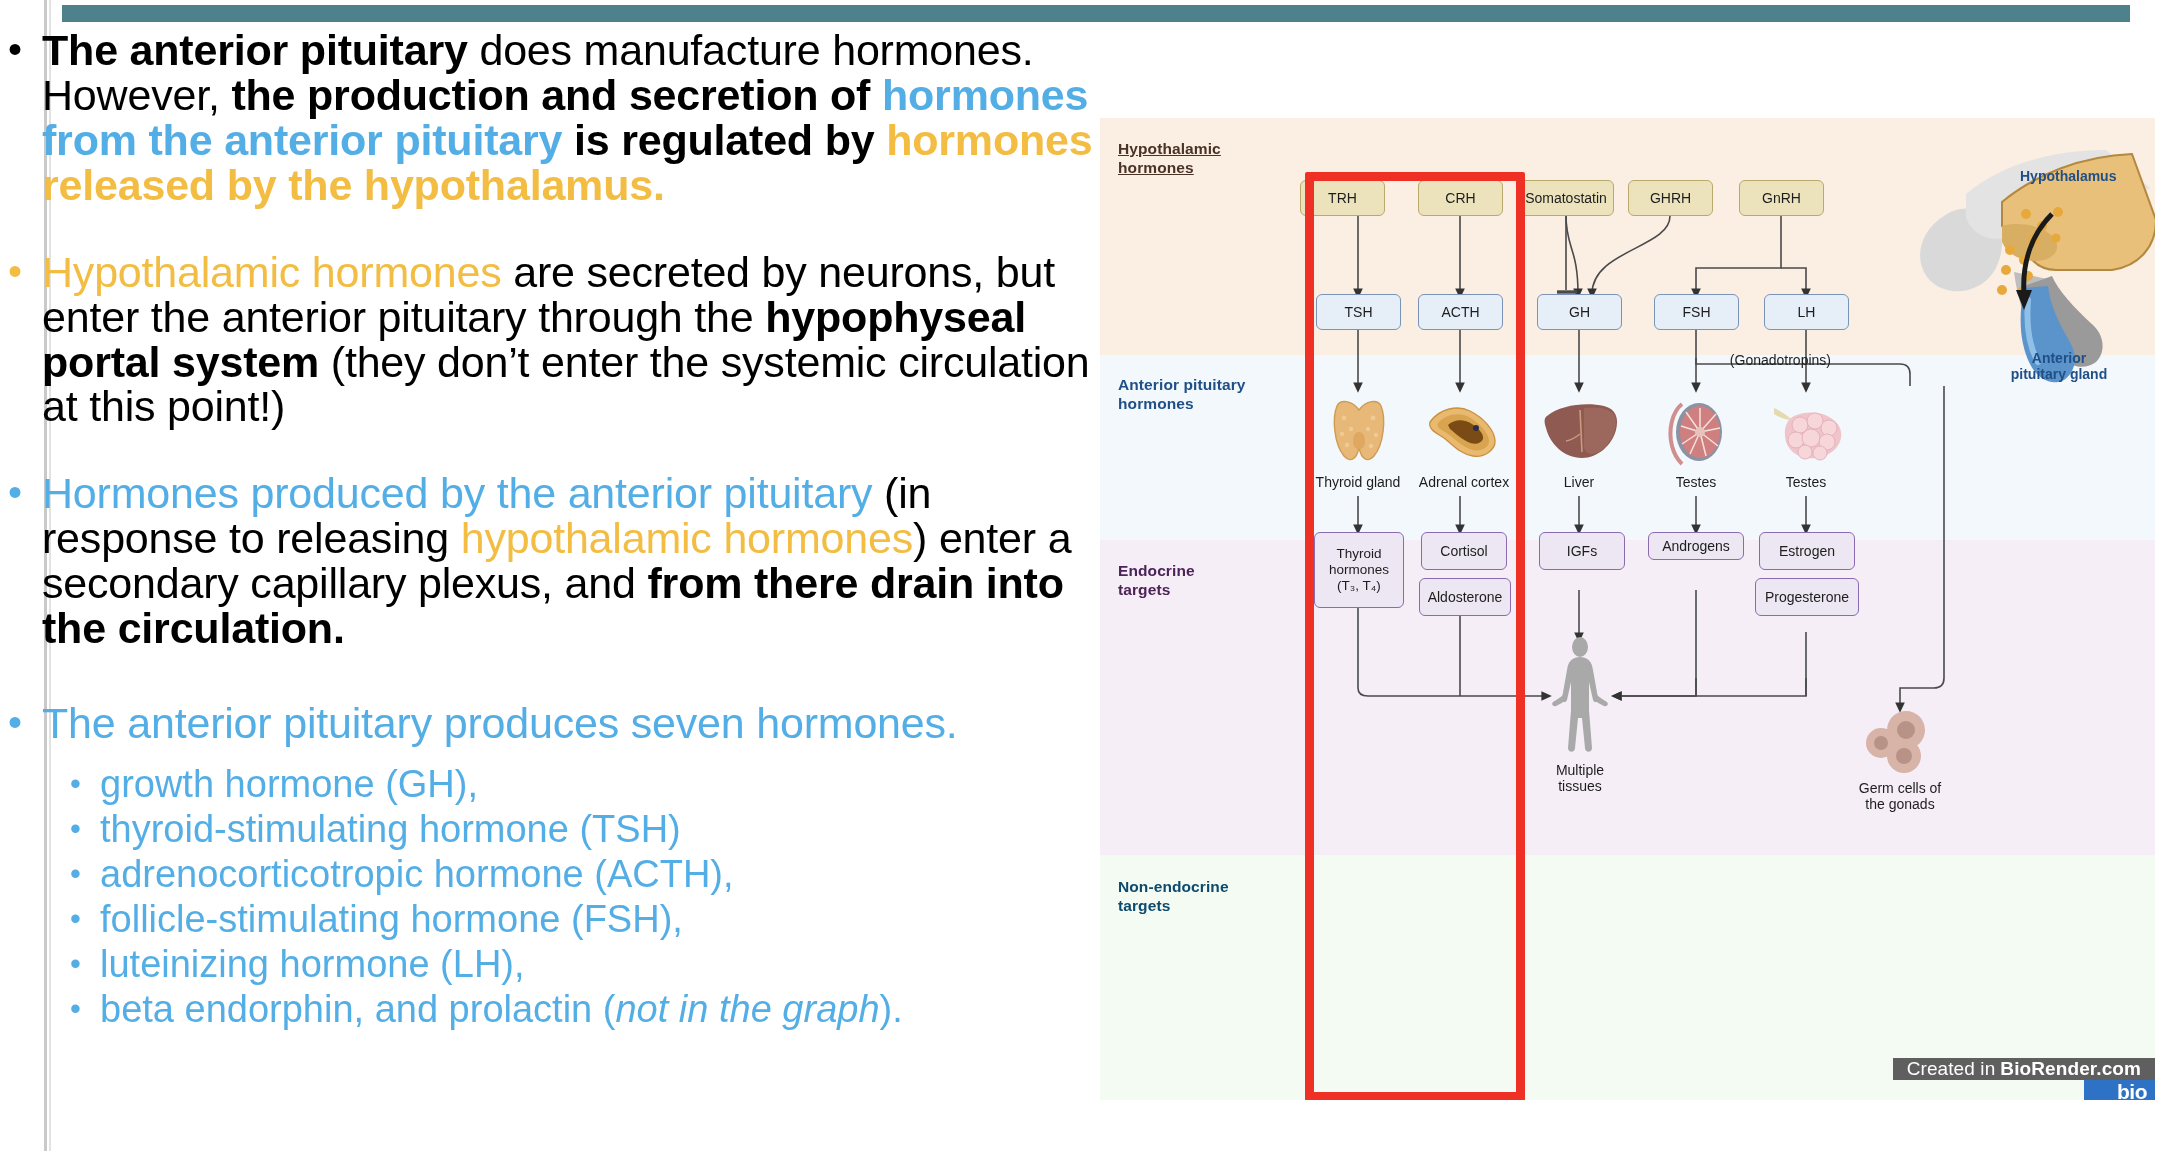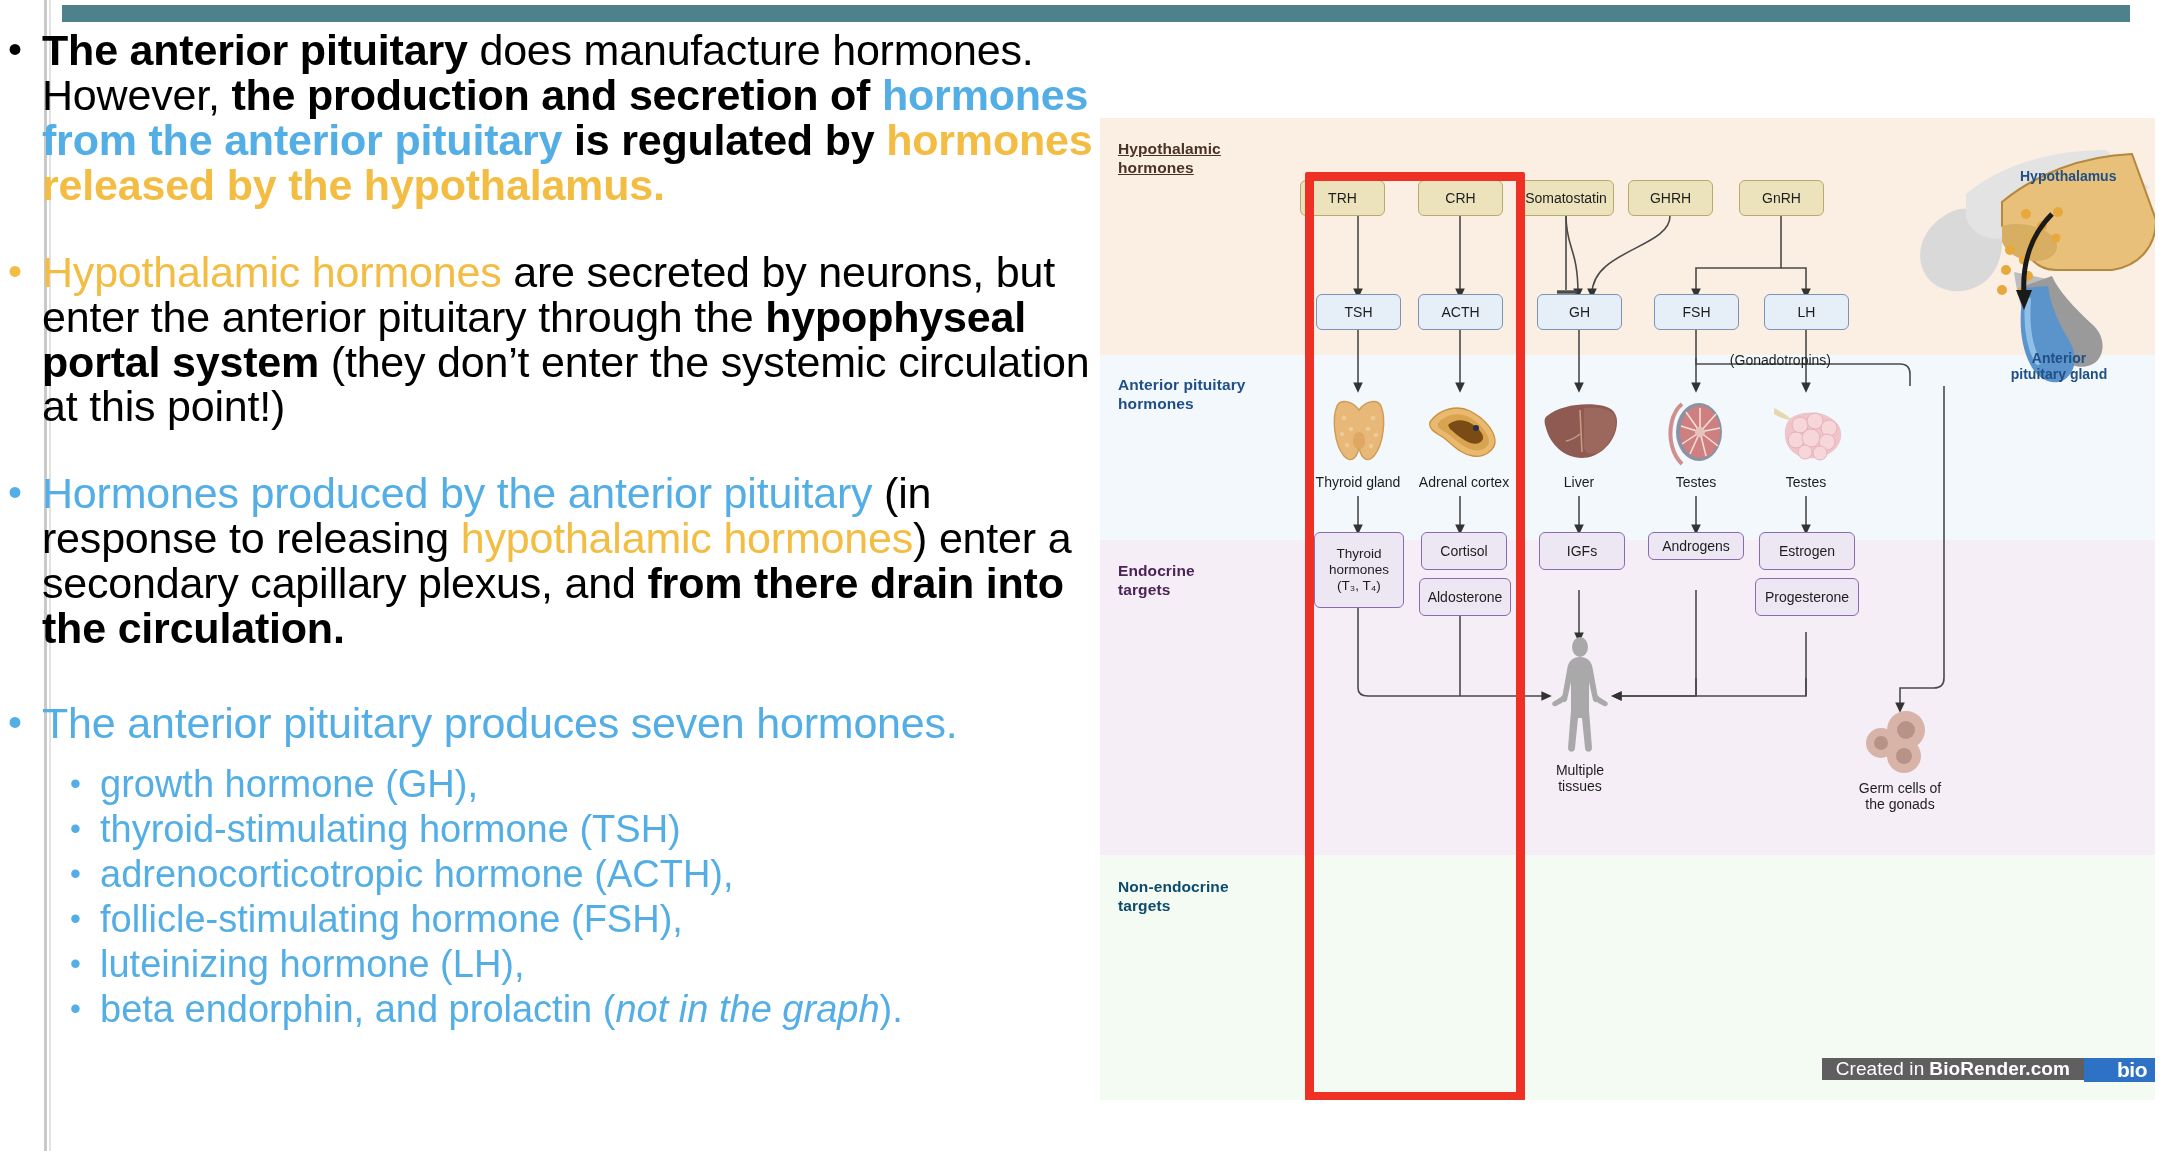--- a/index.html
+++ b/index.html
@@ -93,21 +93,21 @@
 
   
   .art{position:absolute;z-index:10;}
   .art-label{
     position:absolute;font-size:14px;color:#1d1d1d;text-align:center;z-index:11;line-height:1.15;
   }
   .art-label.bluebold{color:#1f4f86;font-weight:bold;font-size:14px;}
 
   
   #biorender{
-    position:absolute;right:0px;bottom:9px;height:33px;display:flex;align-items:flex-start;z-index:40;
+    position:absolute;right:0px;bottom:9px;height:33px;display:flex;align-items:flex-end;z-index:40;flex-direction:column;
   }
   #br-text{
     background:#5f5f5f;color:#ffffff;display:flex;align-items:center;
     padding:0 14px;font-size:19px;letter-spacing:0.1px;
   }
   #br-text b{font-weight:bold;margin-left:5px;}
   #br-logo{
     background:#2d72c4;color:#fff;display:flex;align-items:center;justify-content:center;
     width:46px;font-size:21px;font-weight:bold;font-style:normal;letter-spacing:-0.5px;padding-left:25px;
   }

